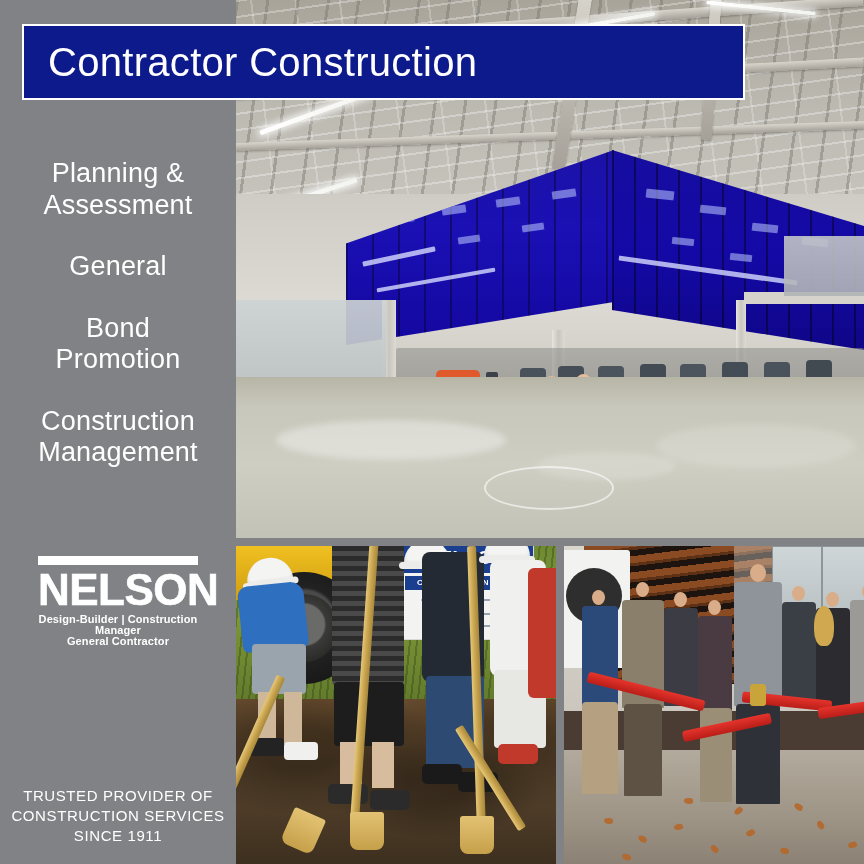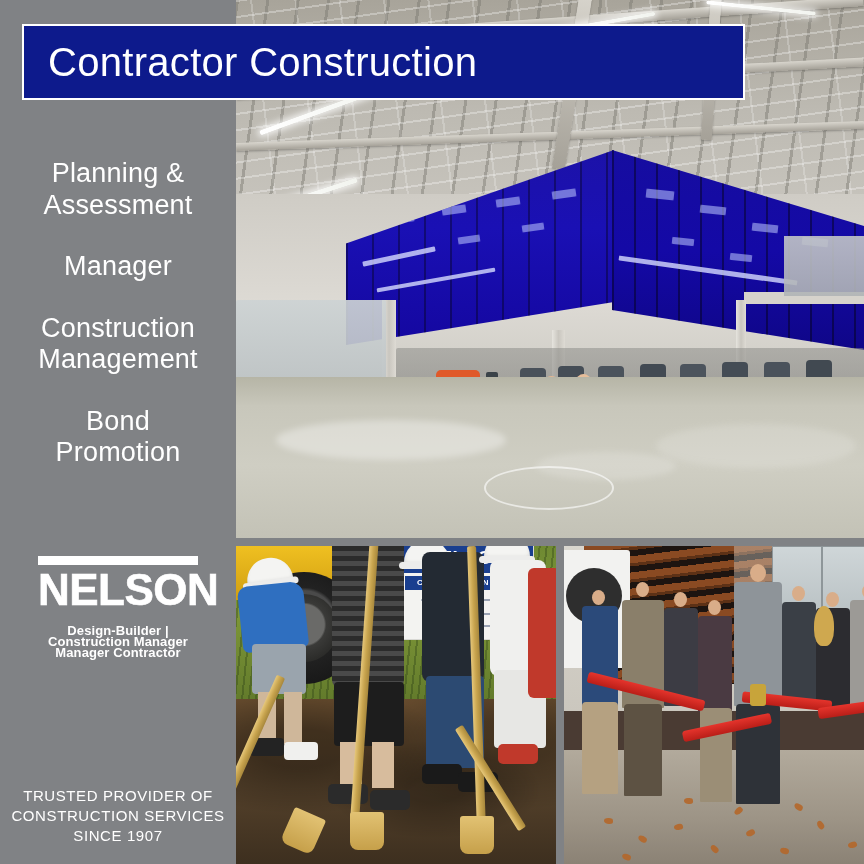--- a/index.html
+++ b/index.html
@@ -39,21 +39,21 @@
   #logo-bar {
     margin-top:3px; width:100%; height:26px; background:#ffffff;
     display:flex; align-items:center; justify-content:center;
   }
   #logo-bar span {
     font-size:9.5px; font-weight:700; letter-spacing:1.1px;
     color:#8e9094; font-family:"Liberation Sans", sans-serif;
     opacity:.55;
   }
   #logo-tag {
-    margin-top:12px; color:#ffffff; font-size:13px; line-height:11px;
+    margin-top:1px; color:#ffffff; font-size:11px; line-height:11px;
     font-weight:700; letter-spacing:.1px;
   }
 
   
   #footer-tag {
     position:absolute; left:0; top:786px; width:236px; text-align:center;
     color:#ffffff; font-size:15px; line-height:20px; letter-spacing:.6px;
     font-family:"Liberation Sans", sans-serif; font-weight:300;
   }
 
@@ -419,40 +419,40 @@
     <div class="leaf" style="left:170px;top:262px;transform:rotate(-45deg);"></div>
     <div class="leaf" style="left:230px;top:258px;transform:rotate(30deg);"></div>
     <div class="leaf" style="left:120px;top:252px;transform:rotate(-5deg);"></div>
   </div>
 
   <div id="sidebar">
 
     <div id="nav-list">
       <div class="nav-item" style="white-space:pre-line;">Planning &amp;
 Assessment</div>
-      <div class="nav-item" style="white-space:pre-line;">Manager</div>
+      <div class="nav-item" style="white-space:pre-line;">General</div>
+      <div class="nav-item" style="white-space:pre-line;">Bond
+Promotion</div>
       <div class="nav-item" style="white-space:pre-line;">Construction
 Management</div>
-      <div class="nav-item" style="white-space:pre-line;">Bond
-Promotion</div>
     </div>
 
     <div id="logo-block">
       <div id="logo-inner">
         <div class="logo-rule"></div>
         <div id="logo-word">NELSON</div>
         <div id="logo-tag">
           <div>Design-Builder | Construction Manager</div>
-          <div>Manager Contractor</div>
+          <div>General Contractor</div>
         </div>
       </div>
     </div>
 
     <div id="footer-tag" style="white-space:pre-line;">TRUSTED PROVIDER OF
 CONSTRUCTION SERVICES
-SINCE 1907</div>
+SINCE 1911</div>
   </div>
 
   <div id="banner">
     <div id="banner-title">Contractor Construction</div>
   </div>
 
 </div>
 
 </body></html>

